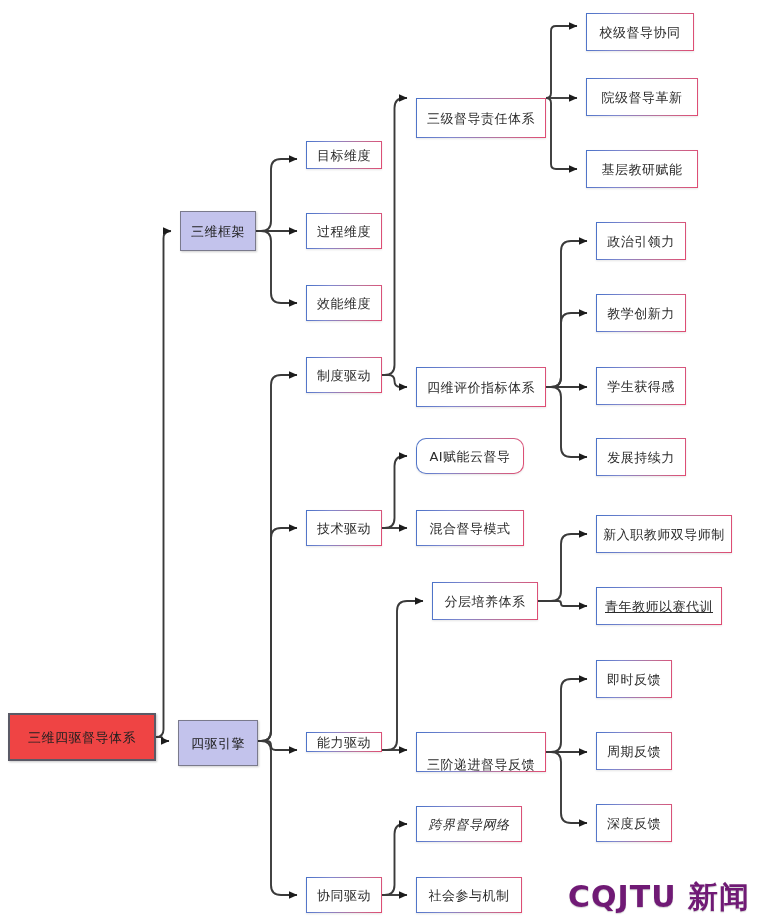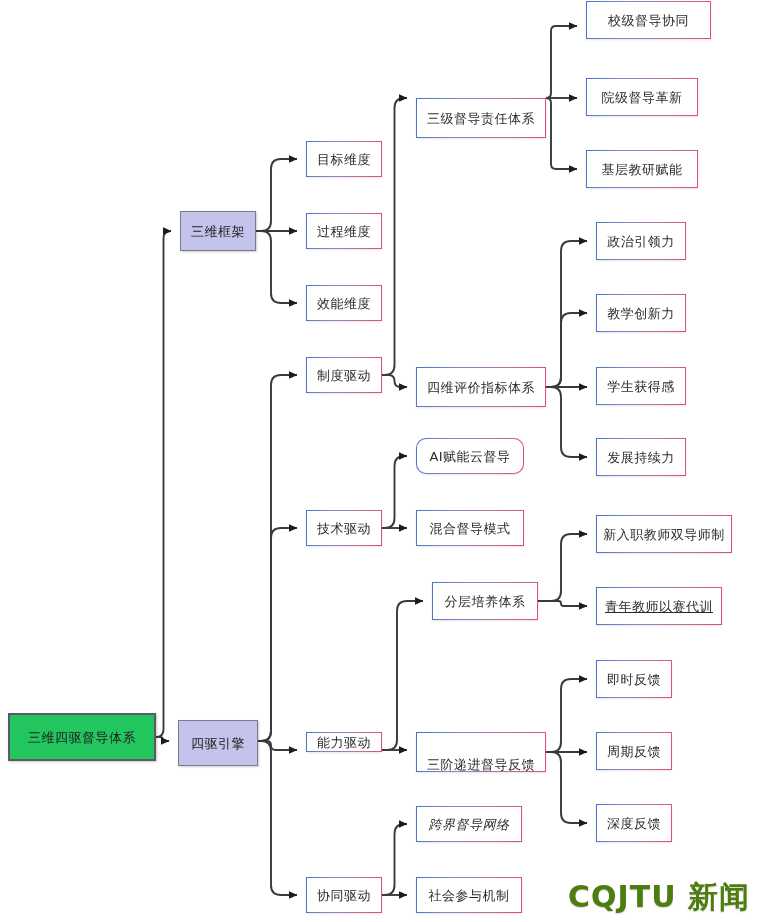--- a/index.html
+++ b/index.html
@@ -27,37 +27,37 @@
   
   .node.grad{
     border:1.5px solid transparent;
     background-image:linear-gradient(#fff,#fff),
        linear-gradient(100deg,#4a72c8 0%,#7f88cf 30%,#c06f95 70%,#e04b72 100%);
     background-origin:border-box;
     background-clip:padding-box,border-box;
     box-shadow:0 1px 2px rgba(0,0,0,.10);
   }
   .node.root{
-    background:#22c55e;
+    background:#ef4444;
     border:2px solid #5a5a66;
     color:#202020;
     box-shadow:1px 1px 2px rgba(0,0,0,.22);
   }
   .node.engine{
     background:#c3c3ec;
     border:1.6px solid #7a7a8c;
     color:#202020;
     box-shadow:1px 1px 2px rgba(0,0,0,.20);
   }
   .watermark{
     position:absolute;
     right:8px;bottom:4px;
     font-size:30px;
     font-weight:bold;
-    color:#4d7c0f;
+    color:#701a75;
     letter-spacing:1px;
     text-shadow:0 1px 1px rgba(150,150,150,.45);
     font-family:"DejaVu Sans","Liberation Sans",sans-serif;
     user-select:none;
   }
 </style>
 </head>
 <body>
 
 <div id="canvas">
@@ -104,21 +104,21 @@
   <div id="node-layer">
       <div class="node root" style="left: 8px; top: 713px; width: 148px; height: 48px;">
         <span>三维四驱督导体系</span>
       </div>
       <div class="node engine" style="left: 178px; top: 720px; width: 80px; height: 46px;">
         <span>四驱引擎</span>
       </div>
       <div class="node engine" style="left: 180px; top: 211px; width: 76px; height: 40px;">
         <span>三维框架</span>
       </div>
-      <div class="node grad" style="left: 306px; top: 141px; width: 76px; height: 36px;">
+      <div class="node grad" style="left: 306px; top: 141px; width: 76px; height: 28px;">
         <span>目标维度</span>
       </div>
       <div class="node grad" style="left: 306px; top: 213px; width: 76px; height: 36px;">
         <span>过程维度</span>
       </div>
       <div class="node grad" style="left: 306px; top: 285px; width: 76px; height: 36px;">
         <span>效能维度</span>
       </div>
       <div class="node grad" style="left: 306px; top: 357px; width: 76px; height: 36px;">
         <span>制度驱动</span>
@@ -149,21 +149,21 @@
       </div>
       <div class="node grad" style="left: 416px; top: 732px; width: 130px; height: 40px; align-items: flex-end;">
         <span>三阶递进督导反馈</span>
       </div>
       <div class="node grad" style="left: 416px; top: 806px; width: 106px; height: 36px; font-style: italic;">
         <span>跨界督导网络</span>
       </div>
       <div class="node grad" style="left: 416px; top: 877px; width: 106px; height: 36px;">
         <span>社会参与机制</span>
       </div>
-      <div class="node grad" style="left: 586px; top: 1px; width: 125px; height: 38px;">
+      <div class="node grad" style="left: 586px; top: 13px; width: 108px; height: 38px;">
         <span>校级督导协同</span>
       </div>
       <div class="node grad" style="left: 586px; top: 78px; width: 112px; height: 38px;">
         <span>院级督导革新</span>
       </div>
       <div class="node grad" style="left: 586px; top: 150px; width: 112px; height: 38px;">
         <span>基层教研赋能</span>
       </div>
       <div class="node grad" style="left: 596px; top: 222px; width: 90px; height: 38px;">
         <span>政治引领力</span>

